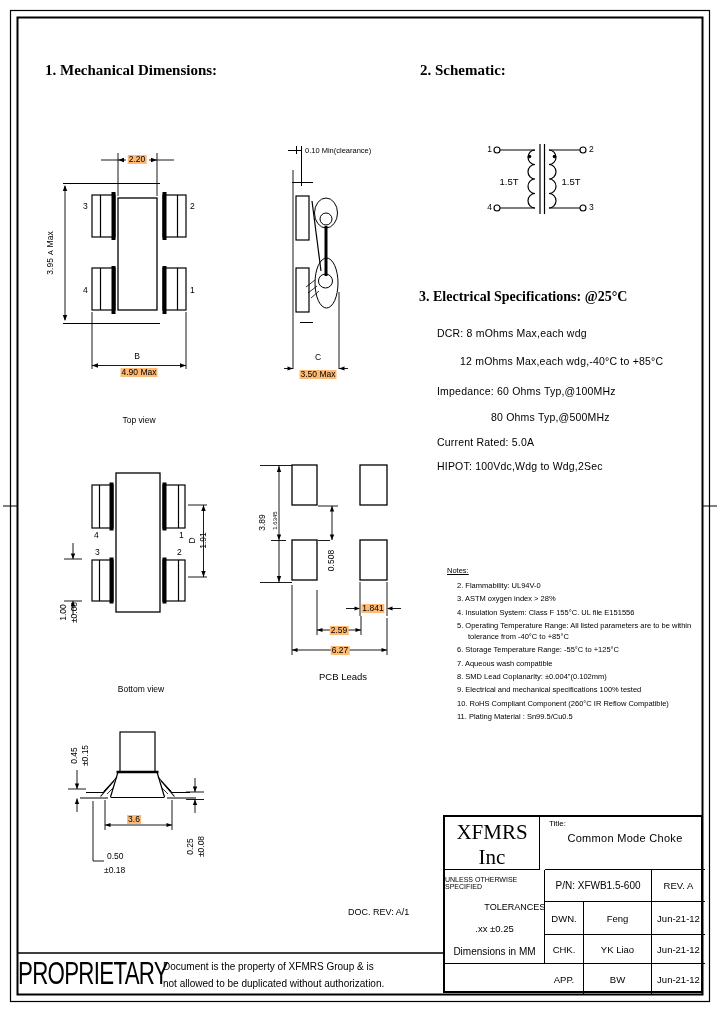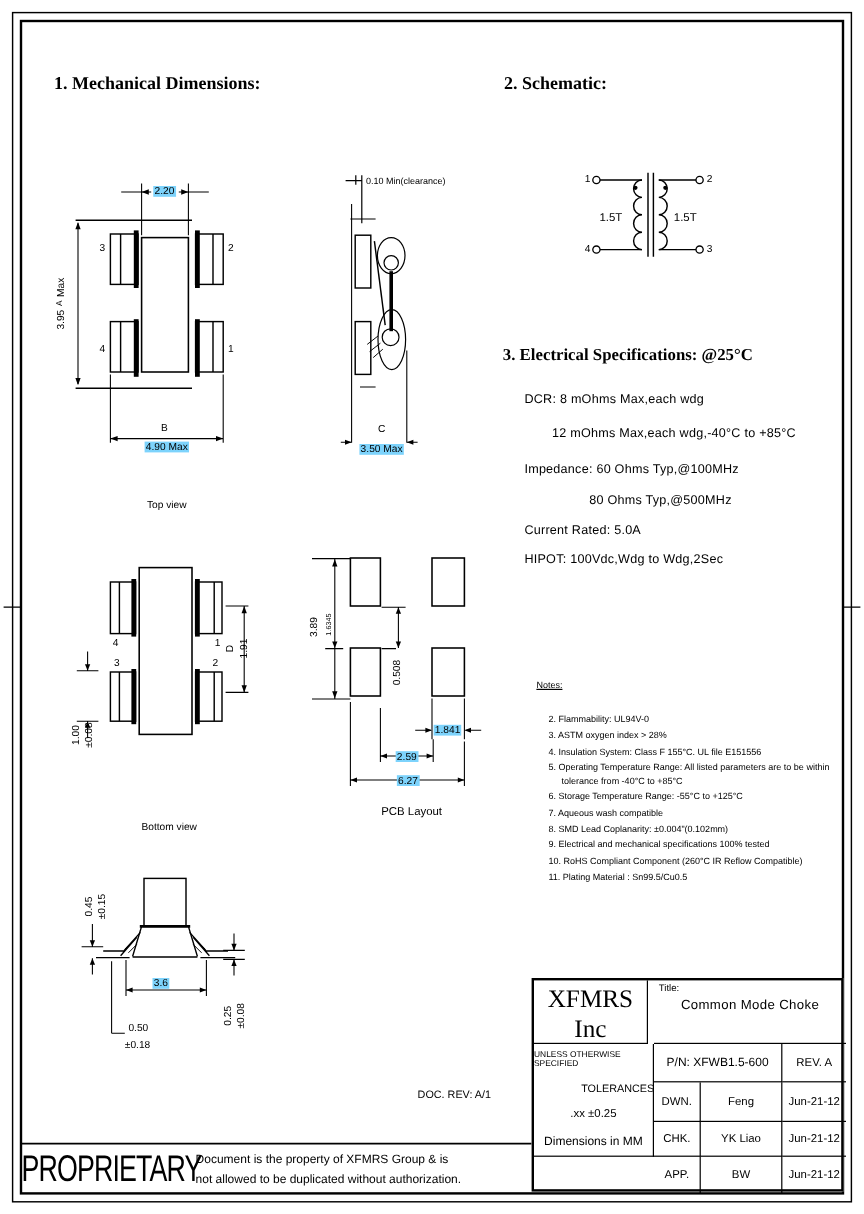--- a/index.html
+++ b/index.html
@@ -3,32 +3,32 @@
 <meta charset="utf-8">
 <style>
   html,body{margin:0;padding:0;background:#fff;}
   #sheet{position:relative;width:720px;height:1012px;background:#fff;overflow:hidden;
          font-family:"Liberation Sans",sans-serif;color:#000;}
   #linework{position:absolute;left:0;top:0;z-index:1;}
   .abs{position:absolute;z-index:2;}
   .h1{font-family:"Liberation Serif",serif;font-weight:bold;font-size:15px;white-space:nowrap;}
   .h1b{font-size:14px;}
   .spec{font-size:10.5px;letter-spacing:.2px;white-space:nowrap;}
-  .dim{font-size:8.5px;line-height:1;white-space:nowrap;background:#7dd3fc;padding:0 1px;}
+  .dim{font-size:8.5px;line-height:1;white-space:nowrap;background:#fdba74;padding:0 1px;}
   .dimc{transform:translateX(-50%);}
   .sm{font-size:7.5px;}
   .pin{font-size:8.5px;line-height:1;}
   .cap{font-size:8.5px;white-space:nowrap;transform:translateX(-50%);}
   .rot{display:flex;align-items:center;justify-content:center;gap:3px;transform:rotate(-90deg);
        background:#fff;line-height:1;font-size:8.5px;white-space:nowrap;}
   .rotcol{display:flex;flex-direction:column;align-items:center;gap:2px;transform:rotate(-90deg);
        background:#fff;line-height:1;font-size:8.5px;white-space:nowrap;}
   .tiny{font-size:6px;}
   .notes{width:252px;font-size:7.5px;line-height:1.45;}
-  .notes .ttl{margin-bottom:18px;text-decoration:underline;}
+  .notes .ttl{margin-bottom:4px;text-decoration:underline;}
   .note-item{margin:0 0 2.5px 10px;padding-left:11px;text-indent:-11px;}
   
   #tblock{position:absolute;left:443px;top:815px;width:260px;height:178px;border:2px solid #000;
           box-sizing:border-box;z-index:3;background:#fff;}
   .tc{position:absolute;box-sizing:border-box;overflow:hidden;}
   .br{border-right:1.5px solid #000;}
   .bb{border-bottom:1.5px solid #000;}
   .company-name{font-family:"Liberation Serif",serif;font-size:21px;text-align:center;margin-top:3px;}
   .title-label{font-size:8px;padding:2px 0 0 4px;}
   .title-main{font-size:11px;text-align:center;margin-top:4px;letter-spacing:.3px;}
@@ -258,21 +258,21 @@
   </div>
   <div class="abs rot tiny" style="left:261px;top:517px;width:26px;height:7px;background:none;">
     <span>1.6345</span>
   </div>
   <div class="abs rot" style="left:317px;top:556px;width:28px;height:9px;background:none;">
     <span>0.508</span>
   </div>
   <div class="abs dim dimc" style="left:373px;top:604px;">1.841</div>
   <div class="abs dim dimc" style="left:339px;top:626px;">2.59</div>
   <div class="abs dim dimc" style="left:340px;top:646px;">6.27</div>
-  <div class="abs cap" style="left:343px;top:671px;font-size:9.5px;">PCB Layout</div>
+  <div class="abs cap" style="left:343px;top:671px;font-size:9.5px;">PCB Leads</div>
 
   <div class="abs rotcol" style="left:64px;top:746px;width:30px;height:19px;background:none;">
     <span>0.45</span>
     <span>±0.15</span>
   </div>
   <div class="abs dim dimc" style="left:134px;top:815px;">3.6</div>
   <div class="abs dim" style="left:106px;top:852px;background:none;">0.50</div>
   <div class="abs dim" style="left:103px;top:866px;background:none;">±0.18</div>
   <div class="abs rotcol" style="left:180px;top:837px;width:30px;height:19px;background:none;">
     <span>0.25</span>

